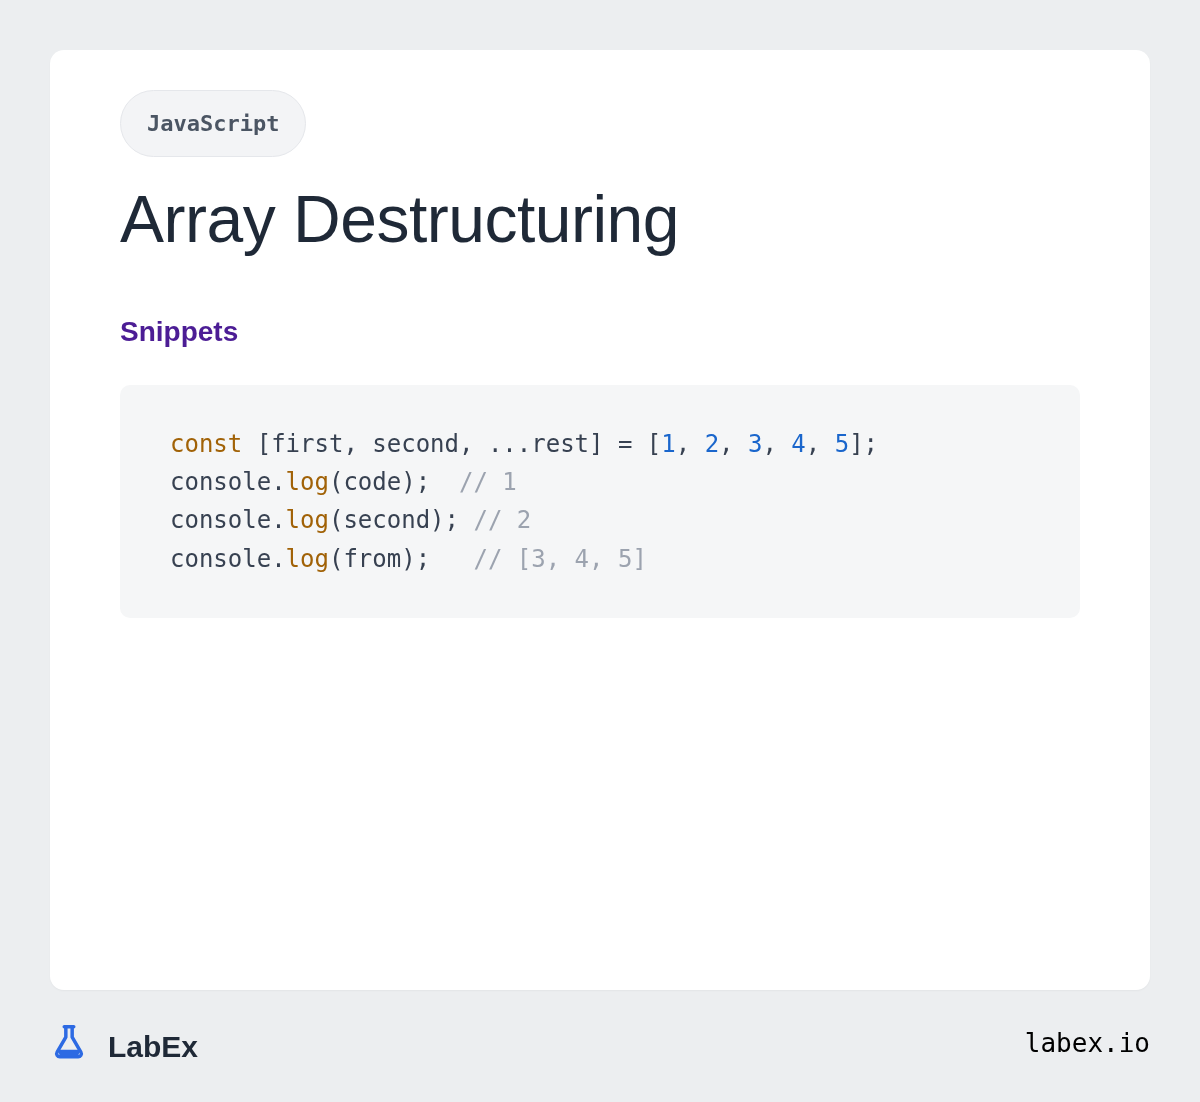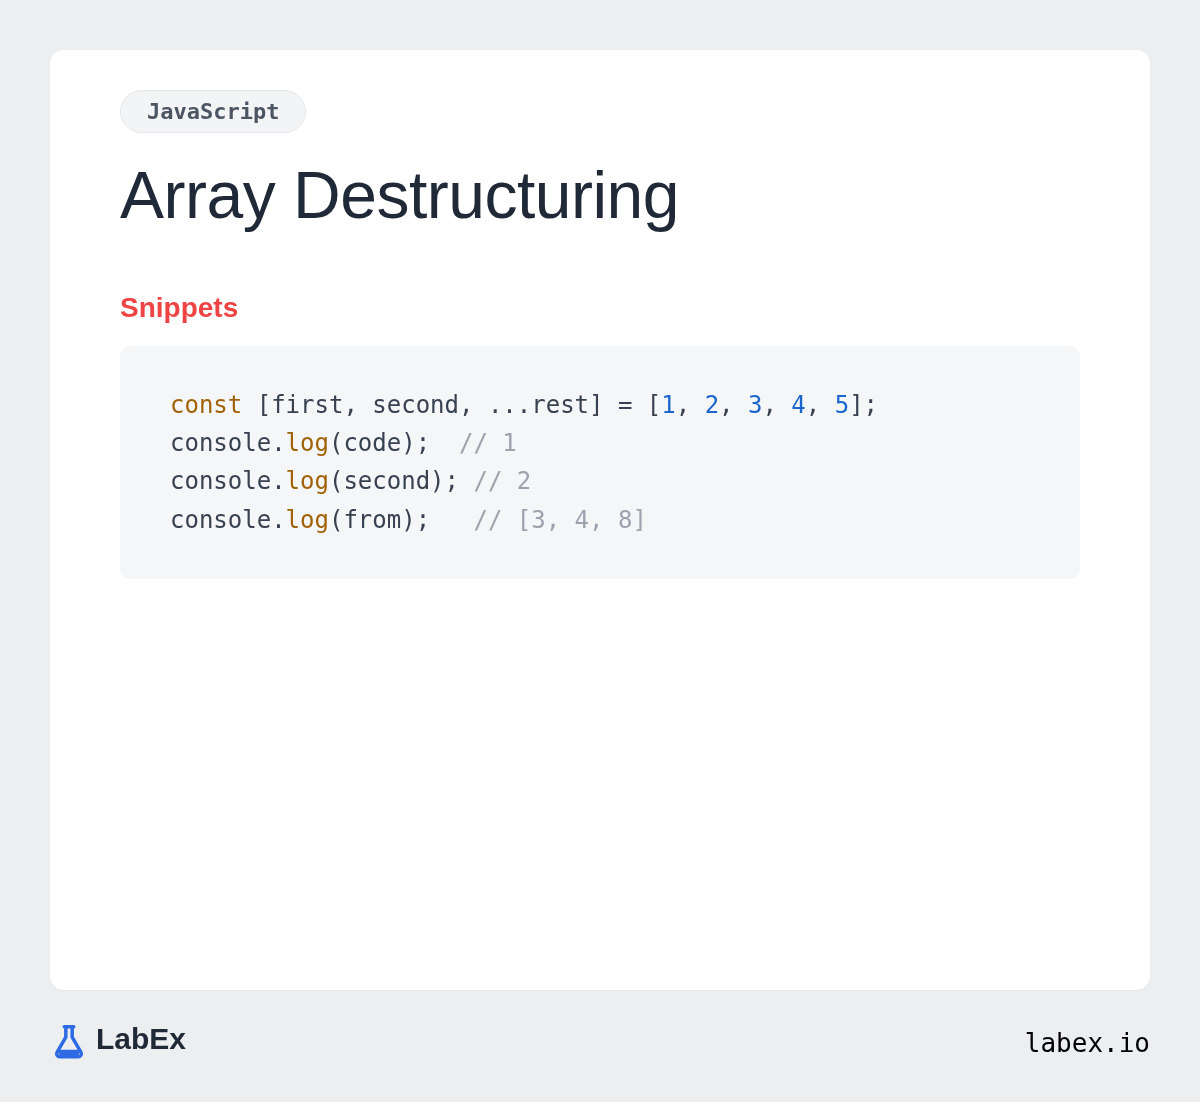--- a/index.html
+++ b/index.html
@@ -17,21 +17,21 @@
       border-radius: 14px;
       padding: 40px 70px 60px 70px;
       box-shadow: 0 1px 2px rgba(0,0,0,0.04);
       flex: 1;
     }
     .tag {
       display: inline-block;
       background: #f3f4f6;
       border: 1px solid #e5e7eb;
       border-radius: 999px;
-      padding: 8px 26px;
+      padding: 20px 26px;
       font-family: ui-monospace, "SF Mono", Menlo, monospace;
       font-size: 22px;
       font-weight: 600;
       color: #4b5563;
       margin-bottom: 26px;
       text-align: right;
     }
     .title {
       font-size: 66px;
       font-weight: 300;
@@ -43,22 +43,22 @@
     .desc {
       font-family: ui-monospace, "SF Mono", Menlo, monospace;
       font-size: 26px;
       color: #4b5563;
       line-height: 1.75;
       margin-bottom: 52px;
     }
     .section-title {
       font-size: 28px;
       font-weight: 700;
-      color: #ef4444;
-      margin-bottom: 22px;
+      color: #4c1d95;
+      margin-bottom: 37px;
     }
     .code-block {
       background: #f5f6f7;
       border-radius: 10px;
       padding: 40px 50px;
       font-family: ui-monospace, "SF Mono", Menlo, monospace;
       font-size: 24px;
       line-height: 1.6;
       color: #374151;
       white-space: pre;
@@ -70,22 +70,22 @@
     .cm { color: #9ca3af; }
 
     .footer {
       display: flex;
       align-items: center;
       justify-content: space-between;
       padding: 32px 0 8px 0;
     }
     .logo-wrap {
       display: flex;
-      align-items: flex-start;
-      gap: 8px;
+      align-items: flex-end;
+      gap: 20px;
     }
     .logo-text {
       font-size: 30px;
       font-weight: 700;
       color: #1f2937;
     }
     .url {
       font-family: ui-monospace, "SF Mono", Menlo, monospace;
       font-size: 26px;
       color: #000000;
@@ -95,21 +95,21 @@
 </head>
 <body>
 
 <div class="card">
   <span class="tag">JavaScript</span>
   <h1 class="title">Array Destructuring</h1>
   <h2 class="section-title">Snippets</h2>
   <pre class="code-block"><span class="kw">const</span><span> [first, second, ...rest] = [</span><span class="num">1</span><span>, </span><span class="num">2</span><span>, </span><span class="num">3</span><span>, </span><span class="num">4</span><span>, </span><span class="num">5</span><span>];</span>
 <span>console.</span><span class="fn">log</span><span>(code);  </span><span class="cm">// 1</span>
 <span>console.</span><span class="fn">log</span><span>(second); </span><span class="cm">// 2</span>
-<span>console.</span><span class="fn">log</span><span>(from);   </span><span class="cm">// [3, 4, 8]</span></pre>
+<span>console.</span><span class="fn">log</span><span>(from);   </span><span class="cm">// [3, 4, 5]</span></pre>
 </div>
 
 <div class="footer">
   <div class="logo-wrap">
     <span>
       <svg width="38" height="38" viewBox="0 0 24 24" fill="none" stroke="#2d6ae3" stroke-width="2.2" stroke-linecap="round" stroke-linejoin="round">
         <path d="M9 3h6"></path>
         <path d="M10 3v6.5L4.5 19a2 2 0 0 0 1.8 3h11.4a2 2 0 0 0 1.8-3L14 9.5V3"></path>
         <path d="M6.5 15h11" fill="#2d6ae3" stroke="none"></path>
         <path d="M5 17.5 L19 17.5 L17.7 22 L6.3 22 Z" fill="#2d6ae3" stroke="none"></path>

